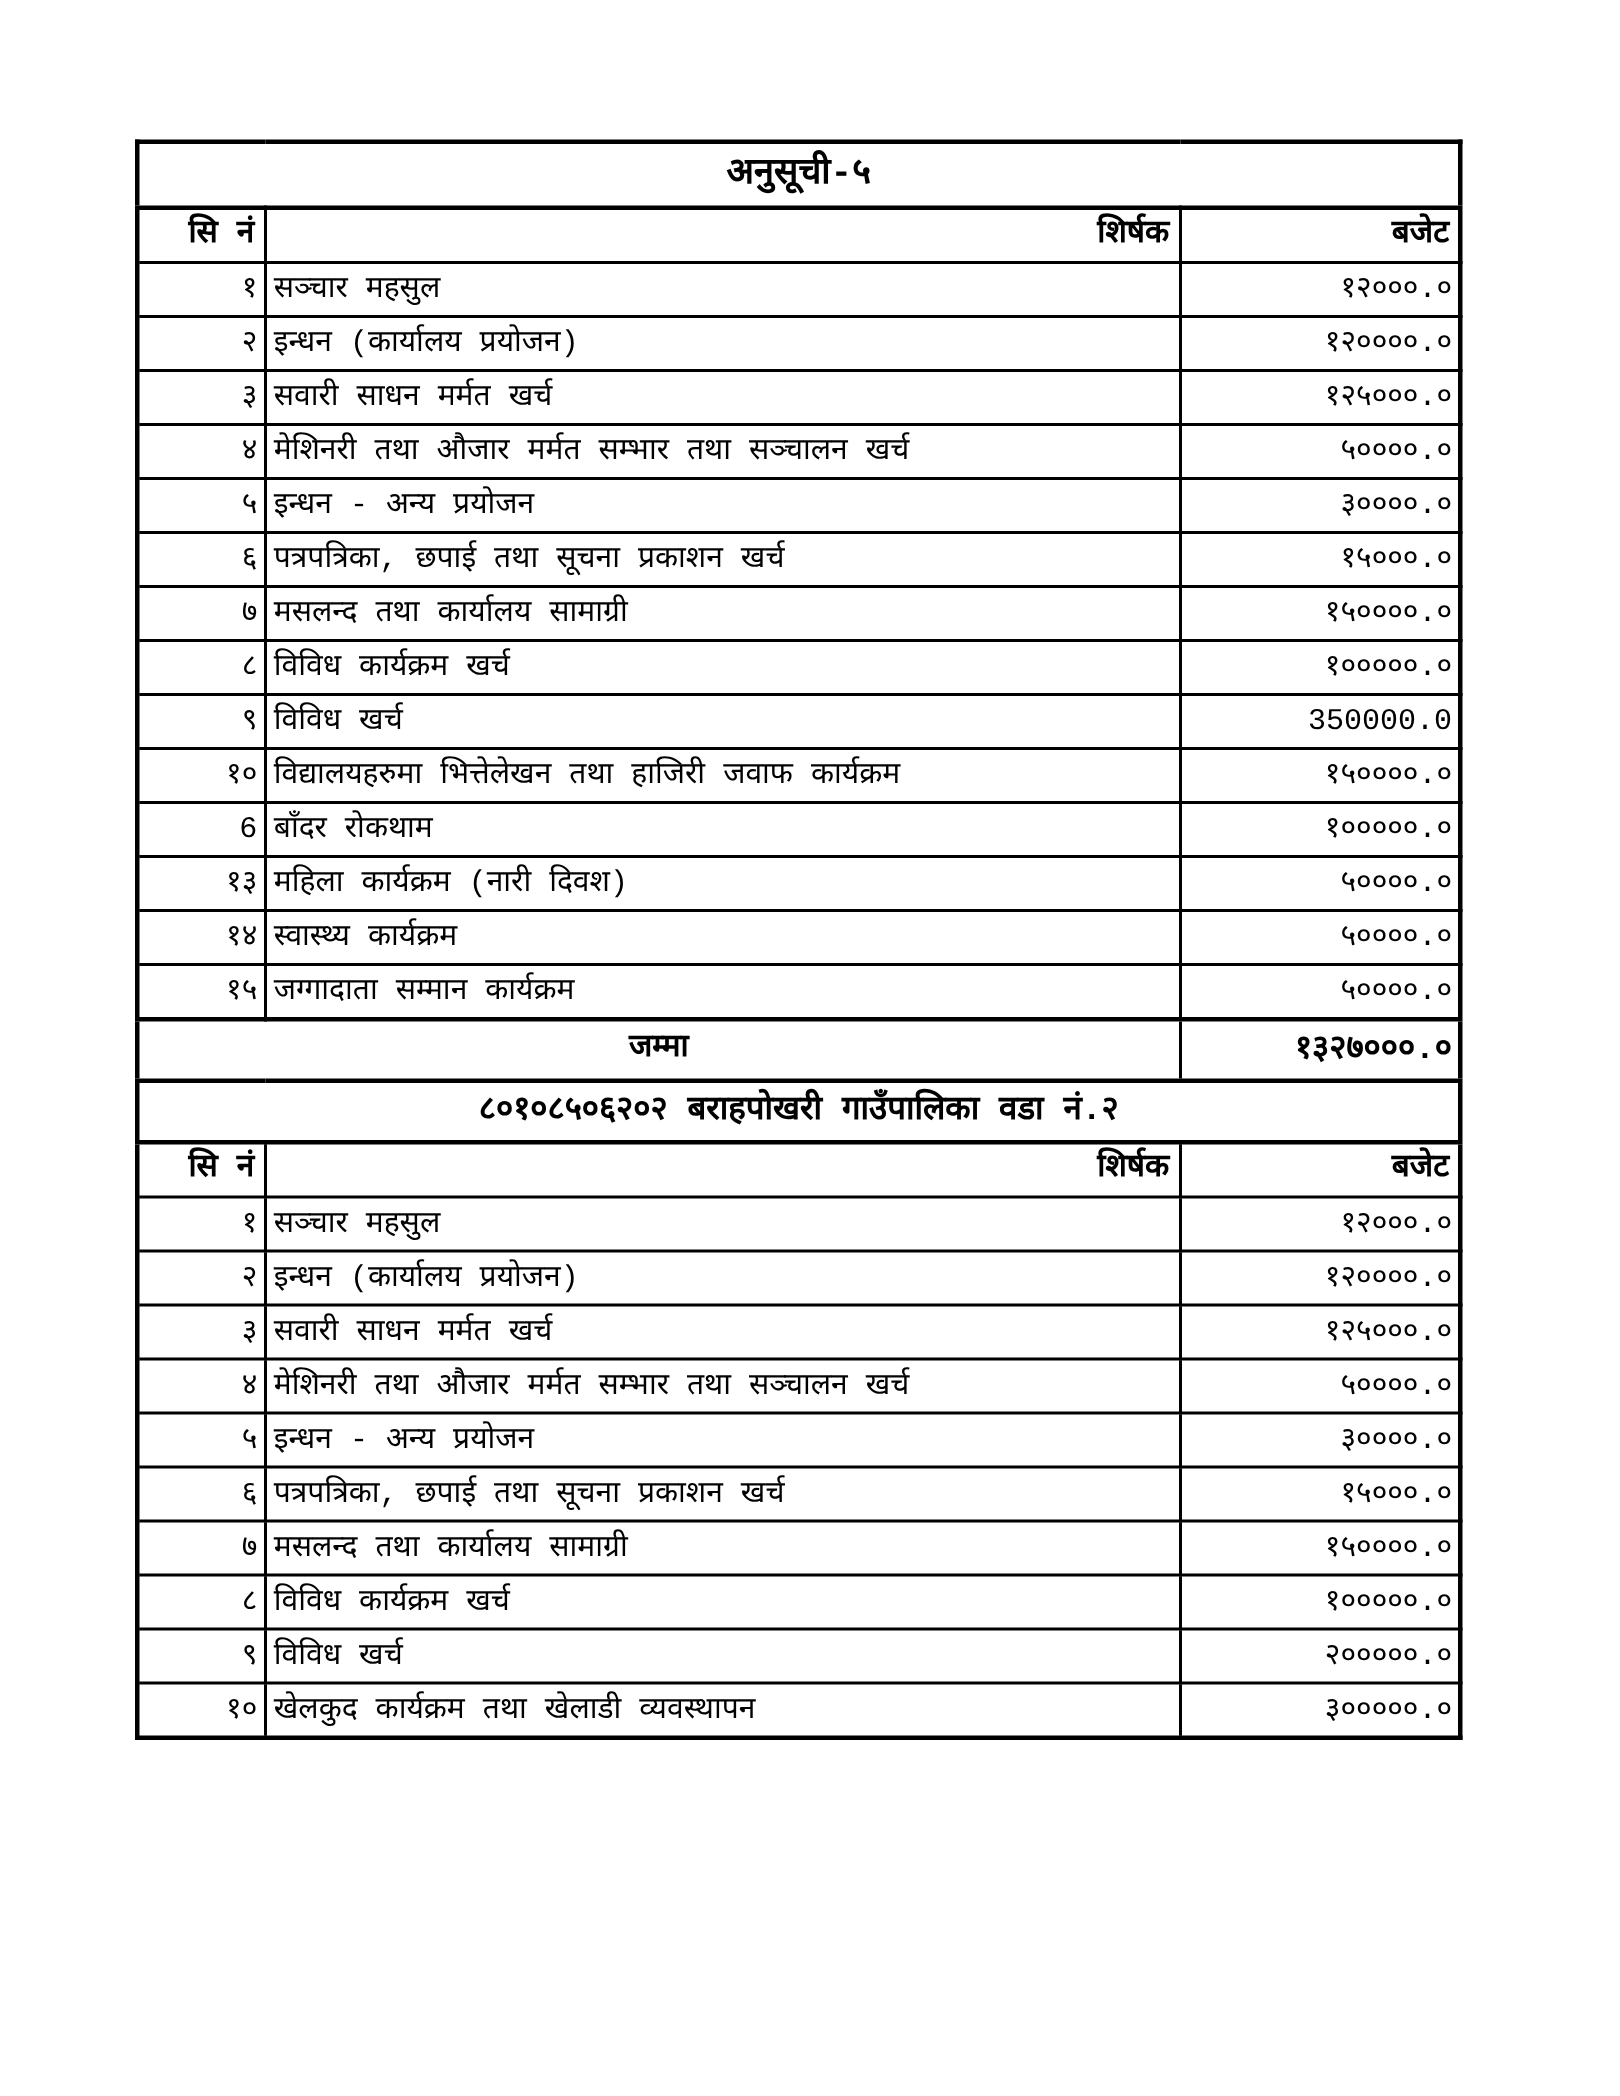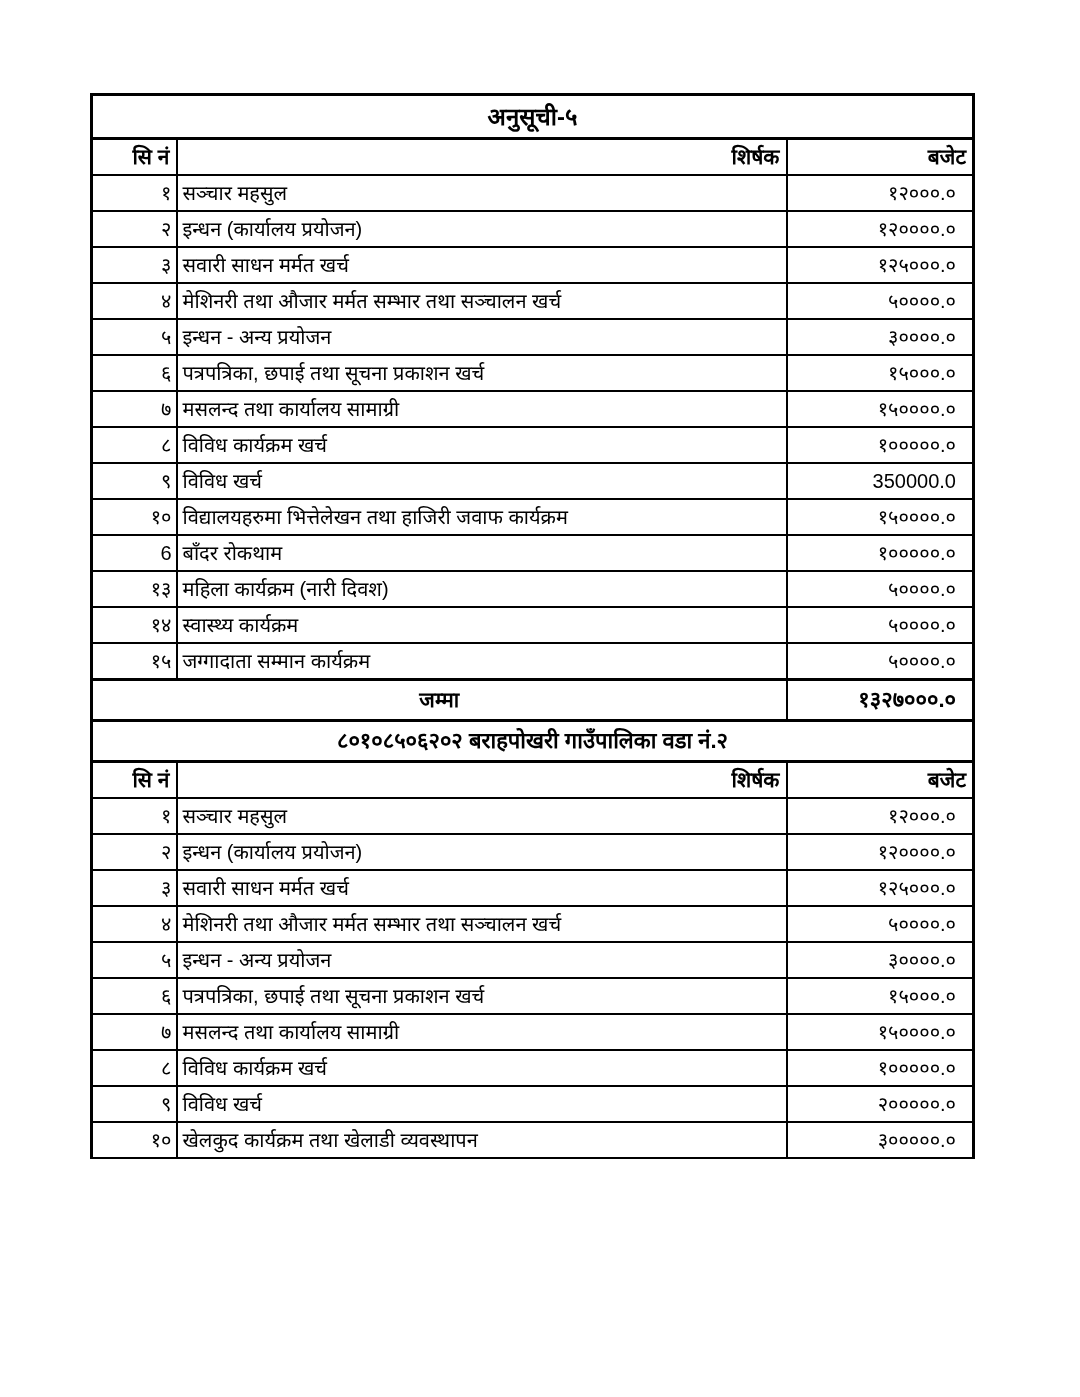--- a/index.html
+++ b/index.html
@@ -3,23 +3,23 @@
 <meta charset="utf-8">
 <style>
   html, body {
     margin: 0;
     padding: 0;
     background: #ffffff;
   }
   .page {
     position: relative;
     width: 1080px;
-    height: 1159px;
+    height: 1397px;
     background: #ffffff;
-    font-family: Liberation Sans, sans-serif;
+    font-family: Liberation Mono, monospace;
     color: #000000;
     border-radius: 14px;
   }
   table.budget-table {
     position: absolute;
     left: 90px;
     top: 93px;
     width: 882px;
     border-collapse: collapse;
     table-layout: fixed;
@@ -63,21 +63,21 @@
   td.cell-sn {
     text-align: right;
     padding-right: 4px;
   }
   td.cell-title {
     text-align: left;
     padding-left: 5px;
   }
   td.cell-budget {
     text-align: right;
-    padding-right: 16px;
+    padding-right: 4px;
   }
   tr.total-row td {
     height: 38px;
     font-weight: bold;
     border-top-width: 3px;
     border-bottom-width: 3px;
     margin-top: 37px;
   }
   tr.total-row td.total-label-cell {
     text-align: center;

